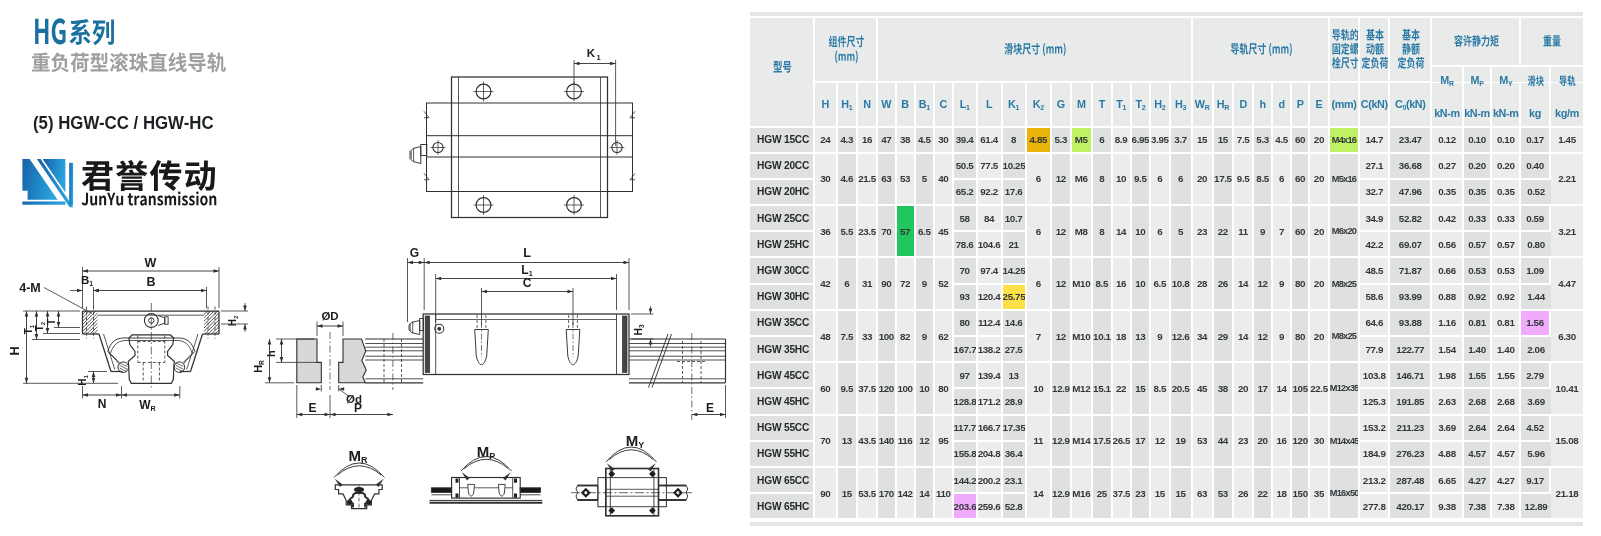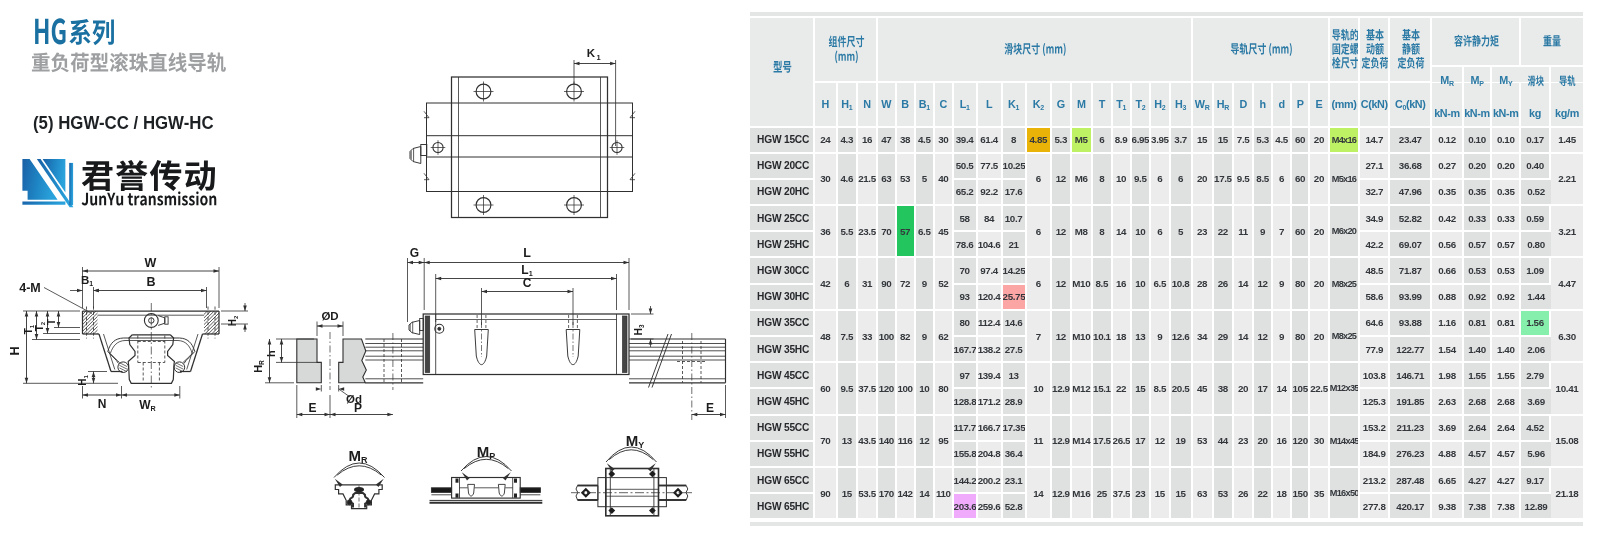--- a/index.html
+++ b/index.html
@@ -797,21 +797,21 @@
             <td style="background:#ececec">0.66</td>
             <td style="background:#dfe0e0">0.53</td>
             <td style="background:#ececec">0.53</td>
             <td style="background:#dfe0e0">1.09</td>
             <td rowspan="2" style="background:#ececec">4.47</td>
           </tr>
 <tr>
             <td class="m" style="background:#dfe0e0">HGW 30HC</td>
             <td style="background:#dfe0e0">93</td>
             <td style="background:#ececec">120.4</td>
-            <td style="background:#fca5a5">25.75</td>
+            <td style="background:#fde047">25.75</td>
             <td style="background:#ececec">58.6</td>
             <td style="background:#dfe0e0">93.99</td>
             <td style="background:#ececec">0.88</td>
             <td style="background:#dfe0e0">0.92</td>
             <td style="background:#ececec">0.92</td>
             <td style="background:#dfe0e0">1.44</td>
           </tr>
 <tr>
             <td class="m" style="background:#dfe0e0">HGW 35CC</td>
             <td rowspan="2" style="background:#ececec">48</td>
@@ -838,21 +838,21 @@
             <td rowspan="2" style="background:#dfe0e0">12</td>
             <td rowspan="2" style="background:#ececec">9</td>
             <td rowspan="2" style="background:#dfe0e0">80</td>
             <td rowspan="2" style="background:#ececec">20</td>
             <td rowspan="2" class="bolt" style="background:#dfe0e0">M8x25</td>
             <td style="background:#ececec">64.6</td>
             <td style="background:#dfe0e0">93.88</td>
             <td style="background:#ececec">1.16</td>
             <td style="background:#dfe0e0">0.81</td>
             <td style="background:#ececec">0.81</td>
-            <td style="background:#86efac">1.56</td>
+            <td style="background:#f0abfc">1.56</td>
             <td rowspan="2" style="background:#ececec">6.30</td>
           </tr>
 <tr>
             <td class="m" style="background:#dfe0e0">HGW 35HC</td>
             <td style="background:#dfe0e0">167.7</td>
             <td style="background:#ececec">138.2</td>
             <td style="background:#dfe0e0">27.5</td>
             <td style="background:#ececec">77.9</td>
             <td style="background:#dfe0e0">122.77</td>
             <td style="background:#ececec">1.54</td>

